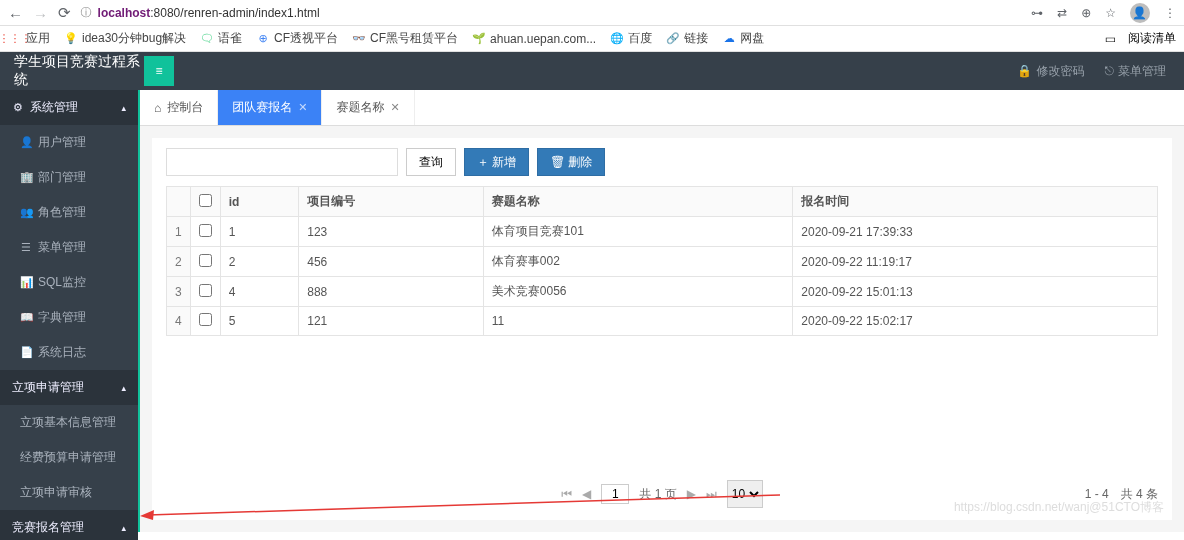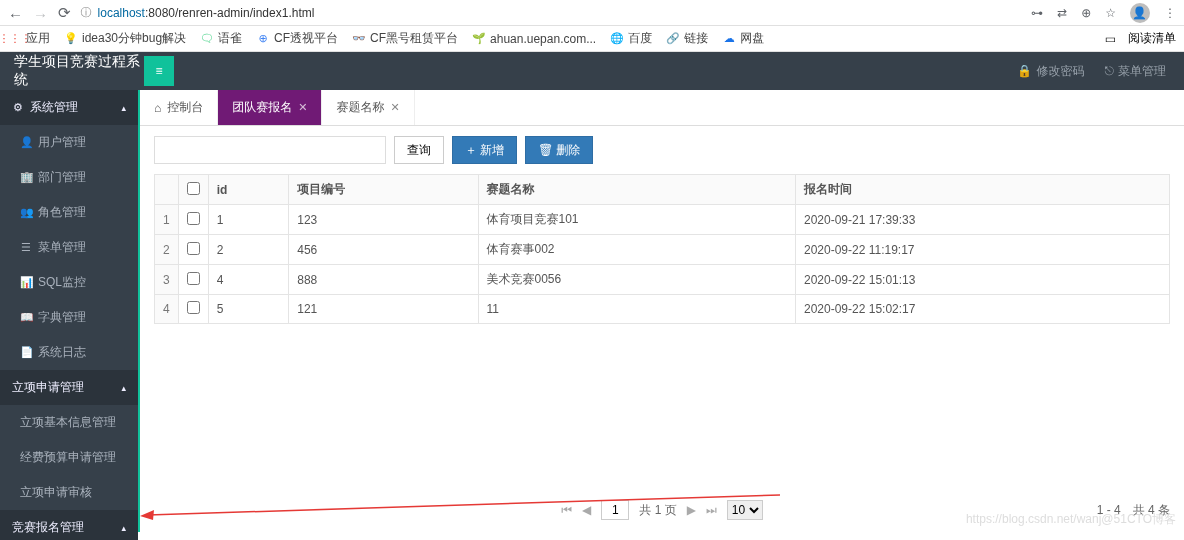--- a/index.html
+++ b/index.html
@@ -4,21 +4,21 @@
 <style>
 *{margin:0;padding:0;box-sizing:border-box;font-family:"Microsoft YaHei",Arial,sans-serif;font-size:12px}
 body{background:#fff;width:1184px;height:540px;overflow:hidden}
 
 
 .browser-bar{height:26px;display:flex;align-items:center;padding:0 8px;border-bottom:1px solid #e0e0e0;gap:10px}
 .nav-arrow{color:#5f6368;font-size:15px;cursor:pointer}
 .url-bar{flex:1;display:flex;align-items:center;gap:6px}
 .url-icon{color:#888;font-size:11px}
 .url-text{color:#333;font-size:13px}
-.url-text b{color:#0369a1;font-weight:400}
+.url-text b{color:#701a75;font-weight:700}
 .tool-icons{display:flex;gap:14px;align-items:center;color:#5f6368;font-size:14px}
 .avatar-circle{width:20px;height:20px;border-radius:50%;background:#bdbdbd;display:flex;align-items:center;justify-content:center;color:#fff}
 
 
 .bookmarks{height:26px;display:flex;align-items:center;padding:0 8px;gap:14px;border-bottom:1px solid #e0e0e0}
 .bm{display:flex;align-items:center;gap:4px;color:#444;cursor:pointer}
 .bm-icon{width:14px;height:14px;display:inline-flex;align-items:center;justify-content:center;font-size:11px}
 .bm-right{margin-left:auto;display:flex;gap:12px;align-items:center}
 
 
@@ -34,40 +34,40 @@
 .sb-group{background:#2b333b;color:#eef;padding:9px 12px;display:flex;align-items:center;gap:6px;font-size:12px}
 .sb-group .caret{margin-left:auto;font-size:9px}
 .sb-item{padding:9px 12px 9px 20px;display:flex;align-items:center;gap:6px;cursor:pointer;color:#aab2bd}
 .sb-icon{width:12px;text-align:center;font-size:11px}
 
 
 .main{flex:1;display:flex;flex-direction:column;background:#f5f5f5}
 .tabs{height:36px;background:#fff;border-bottom:1px solid #ddd;display:flex}
 .tab{padding:0 14px;display:flex;align-items:center;gap:6px;border-right:1px solid #eee;cursor:pointer;color:#555}
 .tab.home{font-weight:500}
-.tab.act{background:#701a75;color:#fff}
+.tab.act{background:#3b82f6;color:#fff}
 .tab .x{font-size:11px;opacity:.7}
 
-.content{padding:10px 14px;flex:1;background:#fff;margin:0;position:relative}
+.content{padding:10px 14px;flex:1;background:#fff;margin:12px;position:relative}
 .toolbar{display:flex;gap:8px;margin-bottom:10px}
 .inp{width:232px;height:28px;border:1px solid #ddd;padding:0 6px}
 .btn{height:28px;padding:0 12px;border:1px solid #ccc;background:#fff;cursor:pointer;display:flex;align-items:center;gap:3px}
 .btn.primary{background:#337ab7;border-color:#2e6da4;color:#fff}
 
 table{width:100%;border-collapse:collapse}
 th,td{border:1px solid #e4e4e4;padding:6px 8px;text-align:left;color:#555;font-size:12px}
 th{background:#fafafa;font-weight:600}
 .rownum{width:22px;text-align:center;background:#fafafa;color:#777}
 .chk{width:26px;text-align:center}
 
 .pager{position:absolute;bottom:6px;left:0;right:0;padding:6px 14px;display:flex;align-items:center;justify-content:center;gap:10px;color:#666}
 .pager .pg-btn{color:#aaa;cursor:pointer;font-size:12px}
 .pager input{width:28px;text-align:center;border:1px solid #ccc;height:20px}
 .pager .total{position:absolute;right:14px}
-.pager select{border:1px solid #ccc;height:20px}
+.pager select{border:1px solid #ccc;height:28px}
 
 
 .arrow-ann{position:absolute;left:140px;top:493px;width:640px;height:30px;pointer-events:none}
 
 .watermark{position:absolute;right:8px;bottom:4px;color:#ddd;font-size:12px}
 </style>
 </head>
 <body>
 
 <div class="browser-bar">

